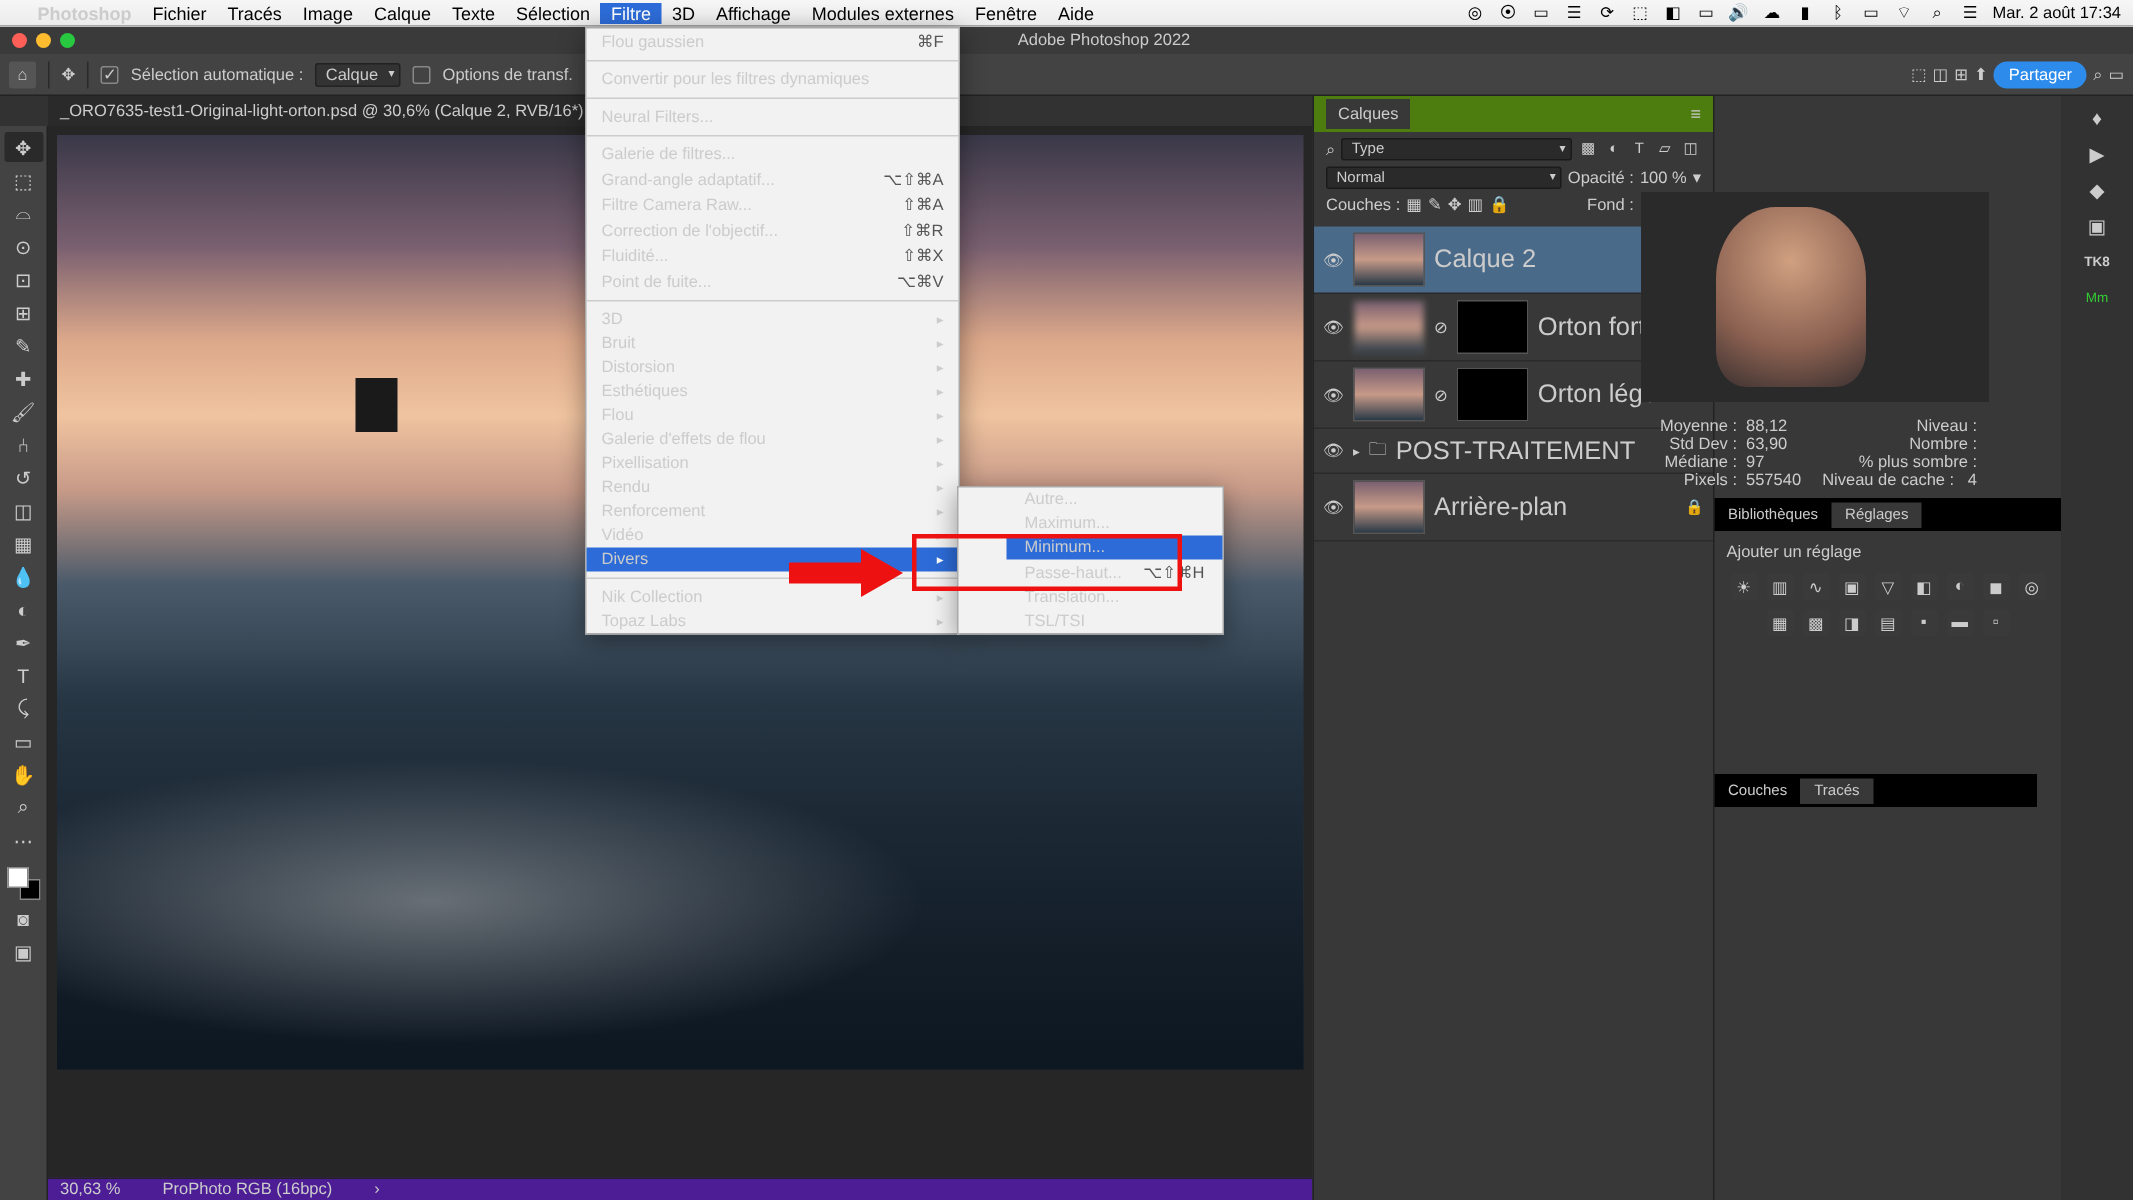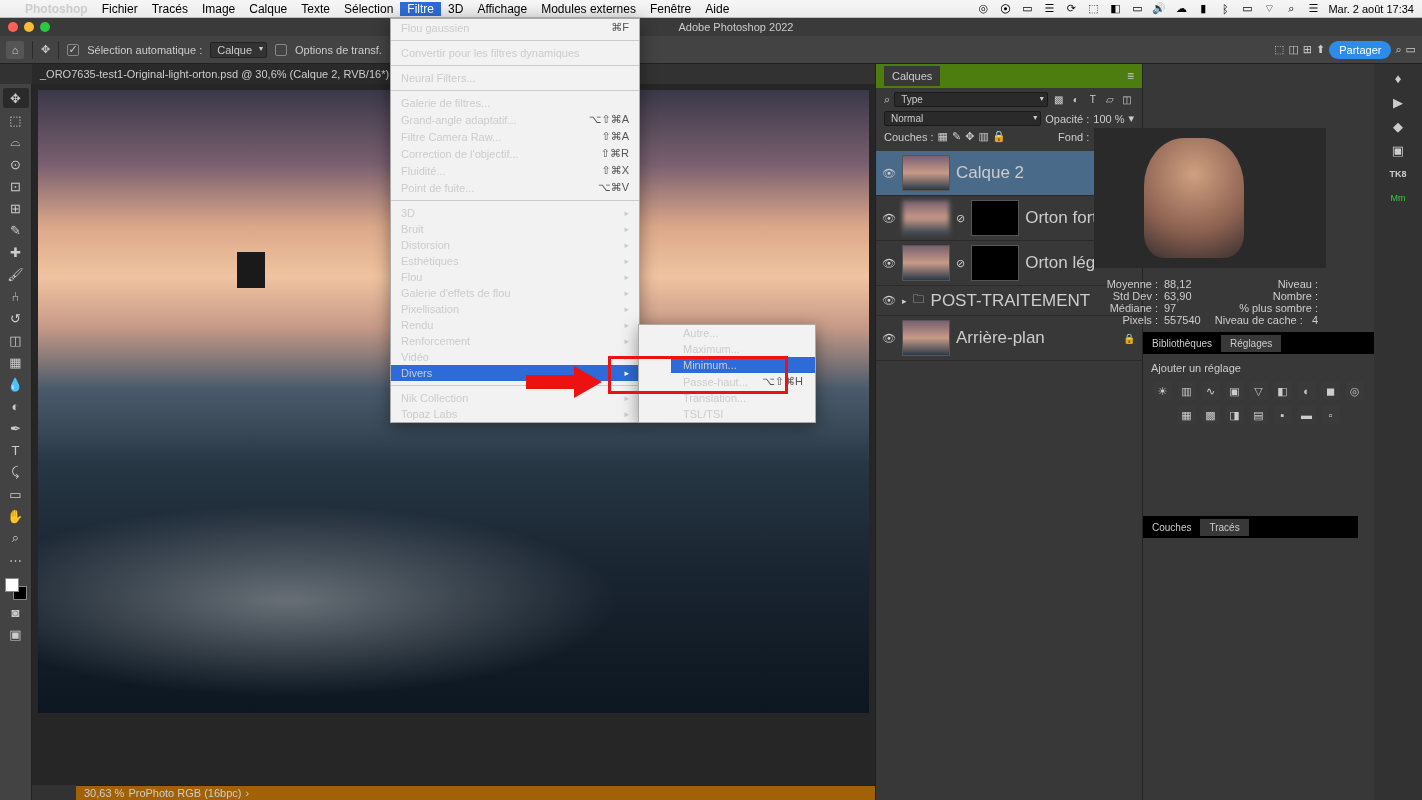--- a/index.html
+++ b/index.html
@@ -43,21 +43,21 @@
 .toolbar .tool.active { background:#2a2a2a; }
 .toolbar .fgbg { width:22px; height:22px; position:relative; margin-top:6px; }
 .toolbar .fgbg .fg { width:14px; height:14px; background:#fff; border:1px solid #888; position:absolute; top:0; left:0; }
 .toolbar .fgbg .bg { width:14px; height:14px; background:#000; border:1px solid #888; position:absolute; bottom:0; right:0; }
 
 
 .canvas { position:absolute; top:84px; left:32px; right:547px; bottom:15px; background:#262626; overflow:hidden; }
 .image { position:absolute; top:6px; left:6px; right:6px; bottom:72px; background:linear-gradient(180deg,#3a3848 0%,#7a6070 12%,#dca88a 22%,#f0c4a0 30%,#c79a88 38%,#4a5a6a 48%,#2a3a48 60%,#1a2430 100%); }
 .image:before { content:""; position:absolute; top:26%; left:24%; width:28px; height:36px; background:#1a1a1a; }
 .image:after { content:""; position:absolute; bottom:0; left:0; right:0; height:45%; background:radial-gradient(ellipse at 30% 60%,rgba(255,255,255,0.35),transparent 40%),linear-gradient(180deg,transparent,rgba(10,20,30,0.8)); }
-.statusbar { position:absolute; left:32px; right:547px; bottom:0; height:15px; background:#a16207; border-top:1px solid #222; display:flex; align-items:center; padding:0 8px; font-size:10px; gap:4px;margin-left:44px; }
+.statusbar { position:absolute; left:32px; right:547px; bottom:0; height:15px; background:#4c1d95; border-top:1px solid #222; display:flex; align-items:center; padding:0 8px; font-size:10px; gap:28px; }
 .statusbar span { color:#ccc; }
 
 
 .dropdown { position:absolute; top:18px; left:390px; width:250px; background:#f2f2f2; border:1px solid #aaa; box-shadow:0 4px 16px rgba(0,0,0,0.4); }
 .dropdown .dm-item { padding:2px 10px; font-size:12px; color:#000; display:flex; align-items:center; position:relative; }
 .dropdown .dm-item.disabled { color:#aaa; }
 .dropdown .dm-item.highlighted { background:#2d6cd8; color:#fff; }
 .dropdown .dm-item .sc { margin-left:auto; font-size:11px; color:#555; }
 .dropdown .dm-item .arrow { margin-left:auto; font-size:9px; }
 .dropdown .dm-sep { height:1px; background:#ccc; margin:4px 0; }

